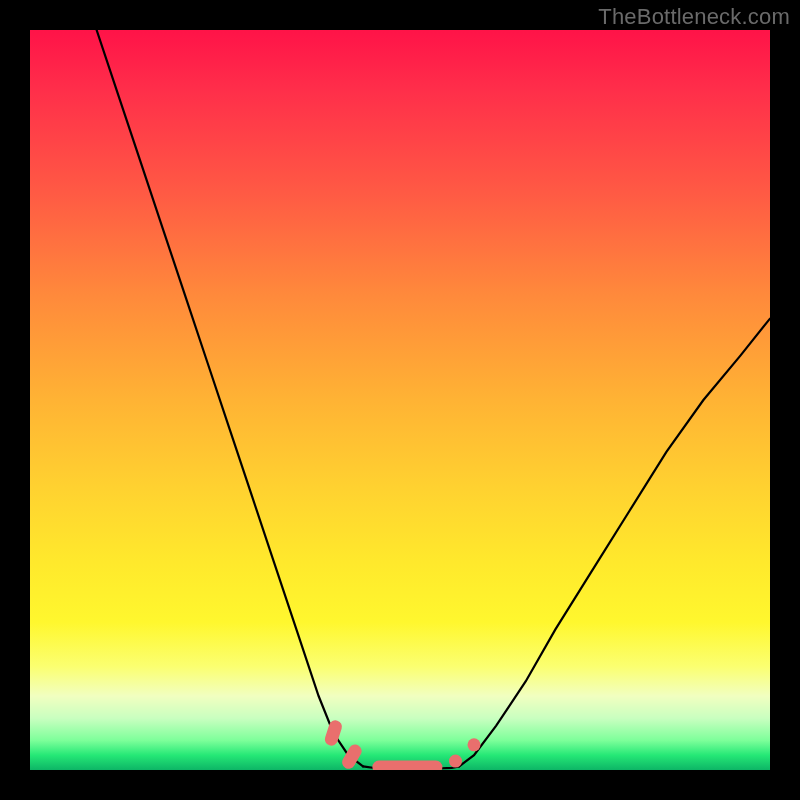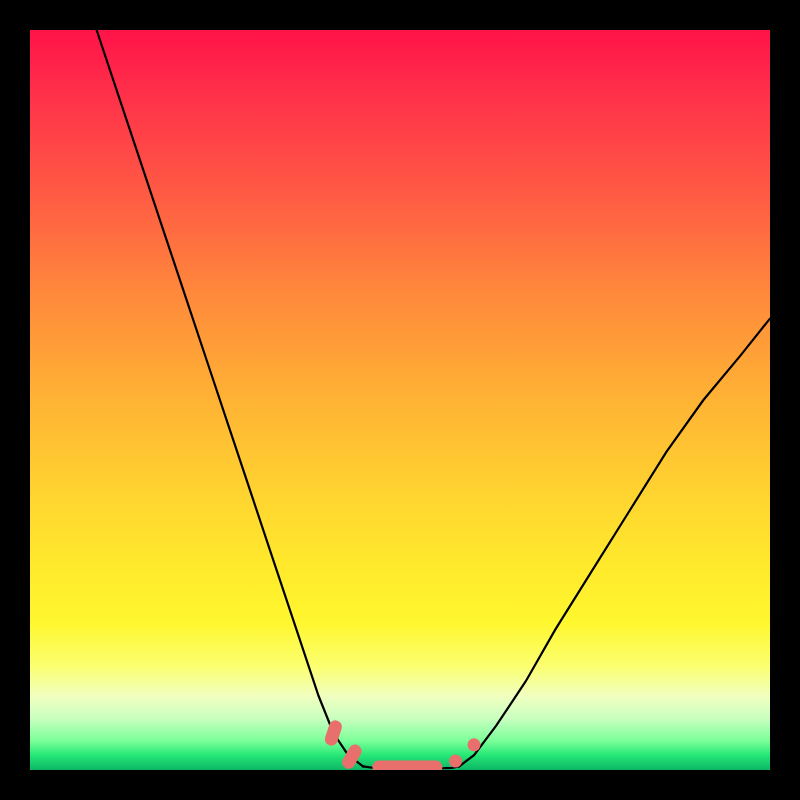--- a/index.html
+++ b/index.html
@@ -61,20 +61,21 @@
   .pill {
     fill: #e96f6d;
     stroke: none;
   }
 </style>
 </head>
 <body>
 
 <div class="frame">
 
+  <div class="attrib">TheBottleneck.com</div>
 
   <div class="plot">
 
     <svg class="curve" viewBox="0 0 740 740" preserveAspectRatio="none">
 
       <path d="M66.6 0.0 L88.8 66.6 L111.0 133.2 L133.2 199.8 L155.4 266.4 L177.6 333.0 L199.8 399.6 L222.0 466.2 L244.2 532.8 L266.4 599.4 L288.6 666.0 L303.4 703.0 L318.2 725.2 L333.0 736.3" id="path-left" fill="none" stroke="#000" stroke-width="2.2" stroke-linecap="round"></path>
 
       <path d="M333.0 736.3 L347.8 738.5 L362.6 739.3 L377.4 739.3 L392.2 739.3 L407.0 738.5 L421.8 737.8 L429.2 736.3" id="path-floor" fill="none" stroke="#000" stroke-width="2.2" stroke-linecap="round"></path>
 
       <path d="M429.2 736.3 L444.0 725.2 L466.2 695.6 L495.8 651.2 L525.4 599.4 L562.4 540.2 L599.4 481.0 L636.4 421.8 L673.4 370.0 L710.4 325.6 L740.0 288.6" id="path-right" fill="none" stroke="#000" stroke-width="2.2" stroke-linecap="round"></path>

